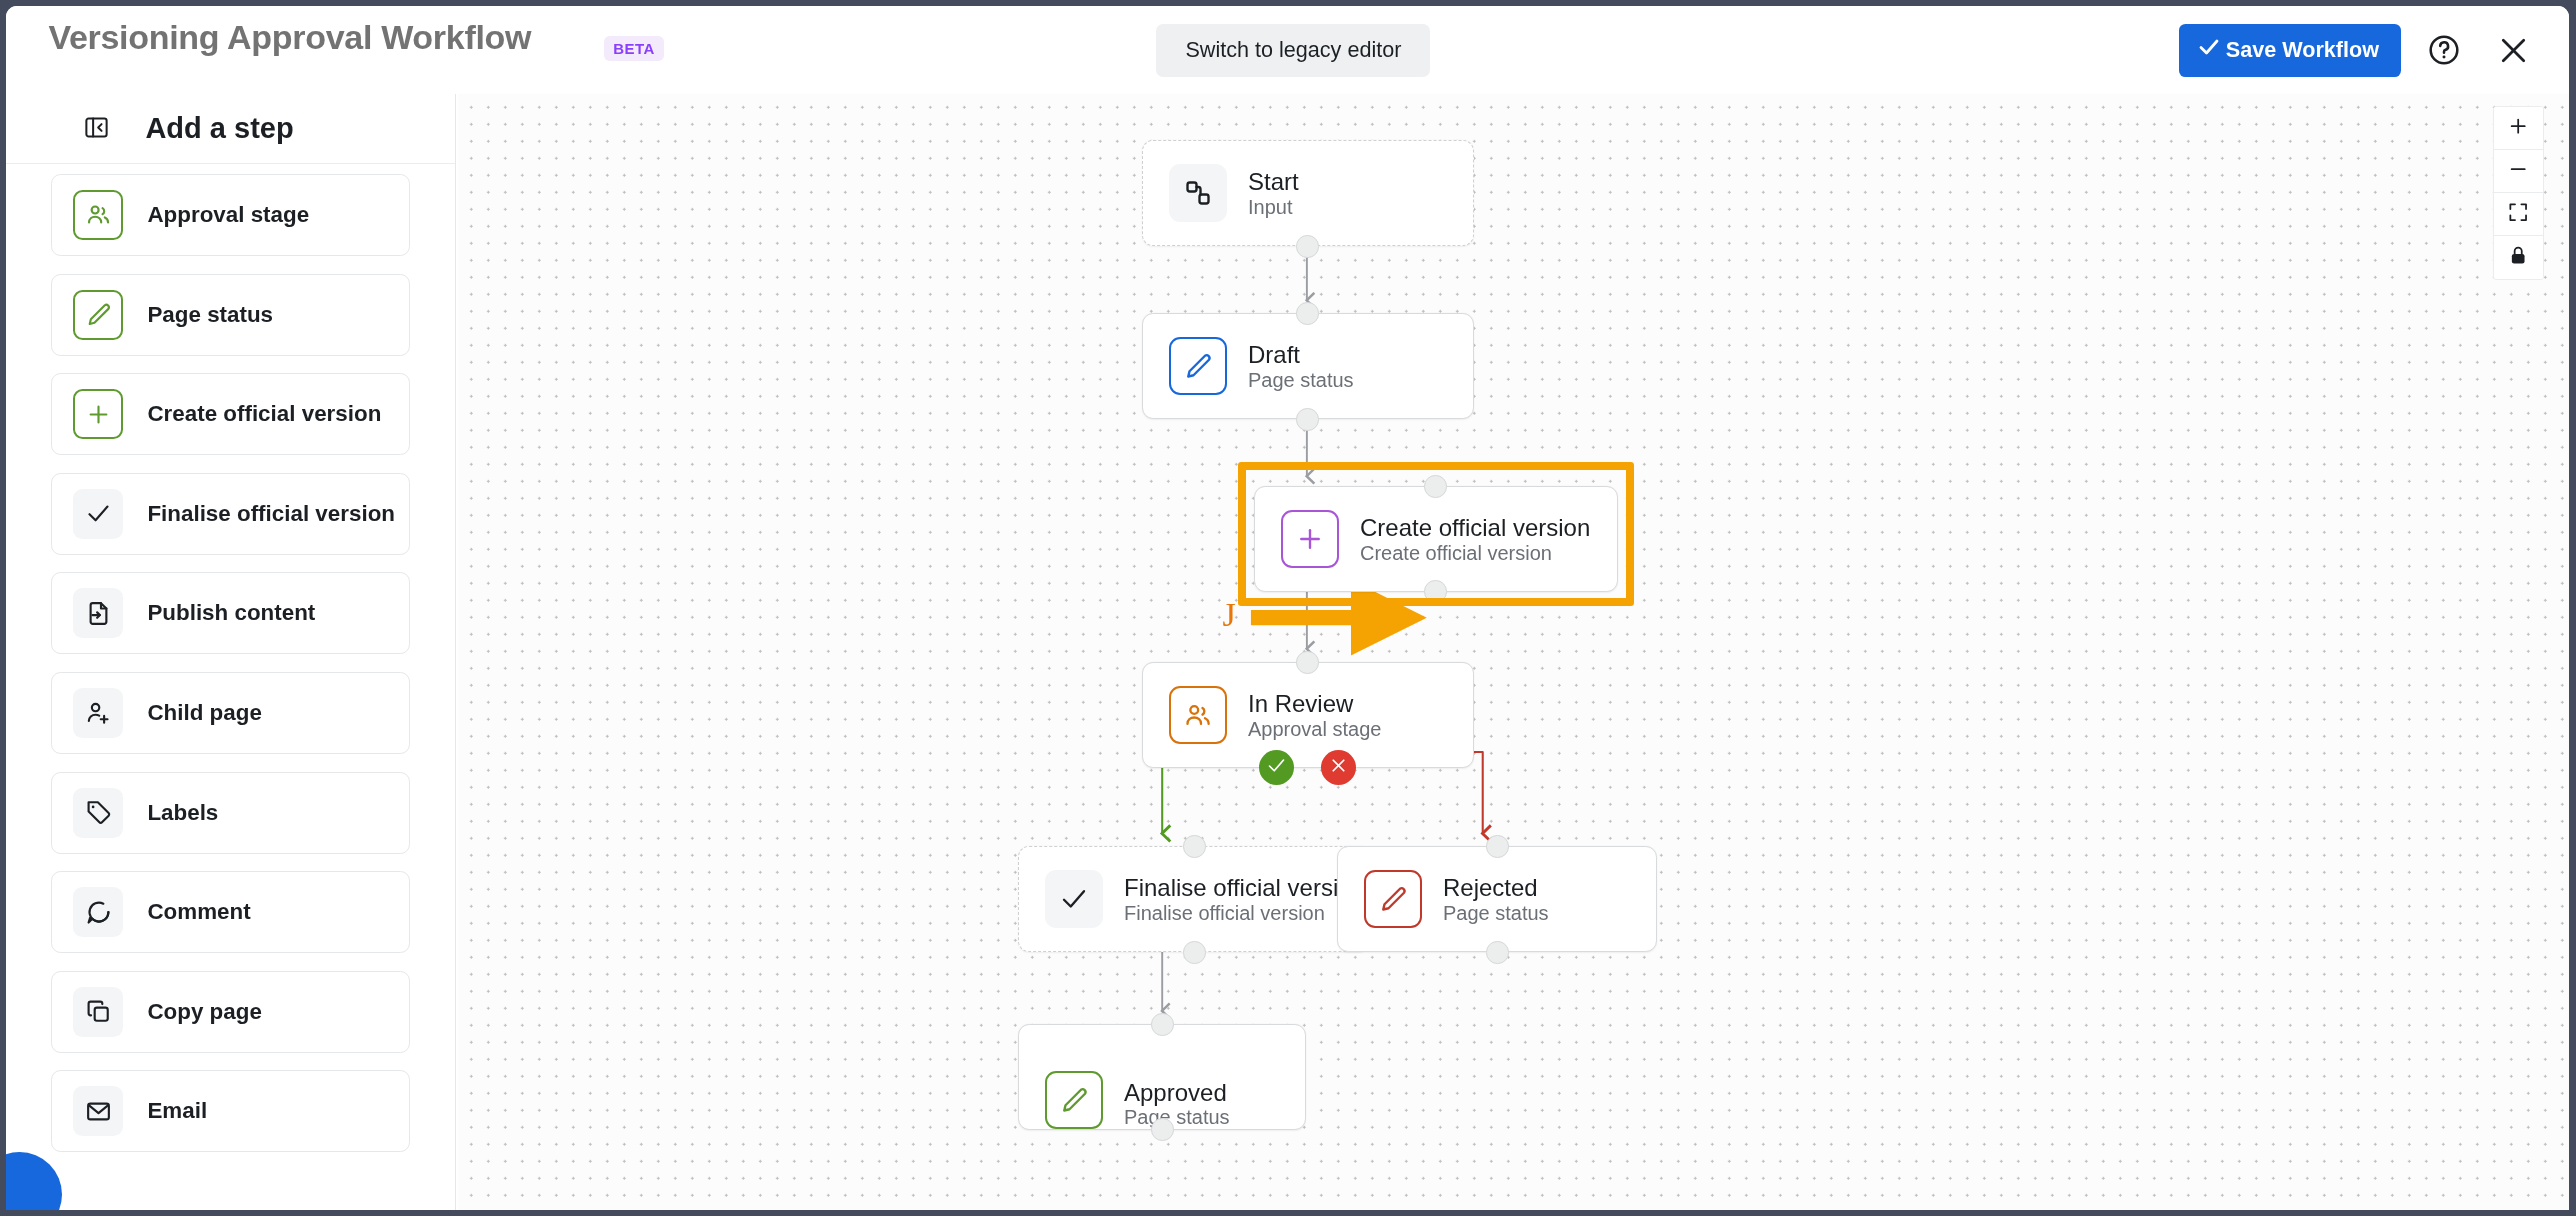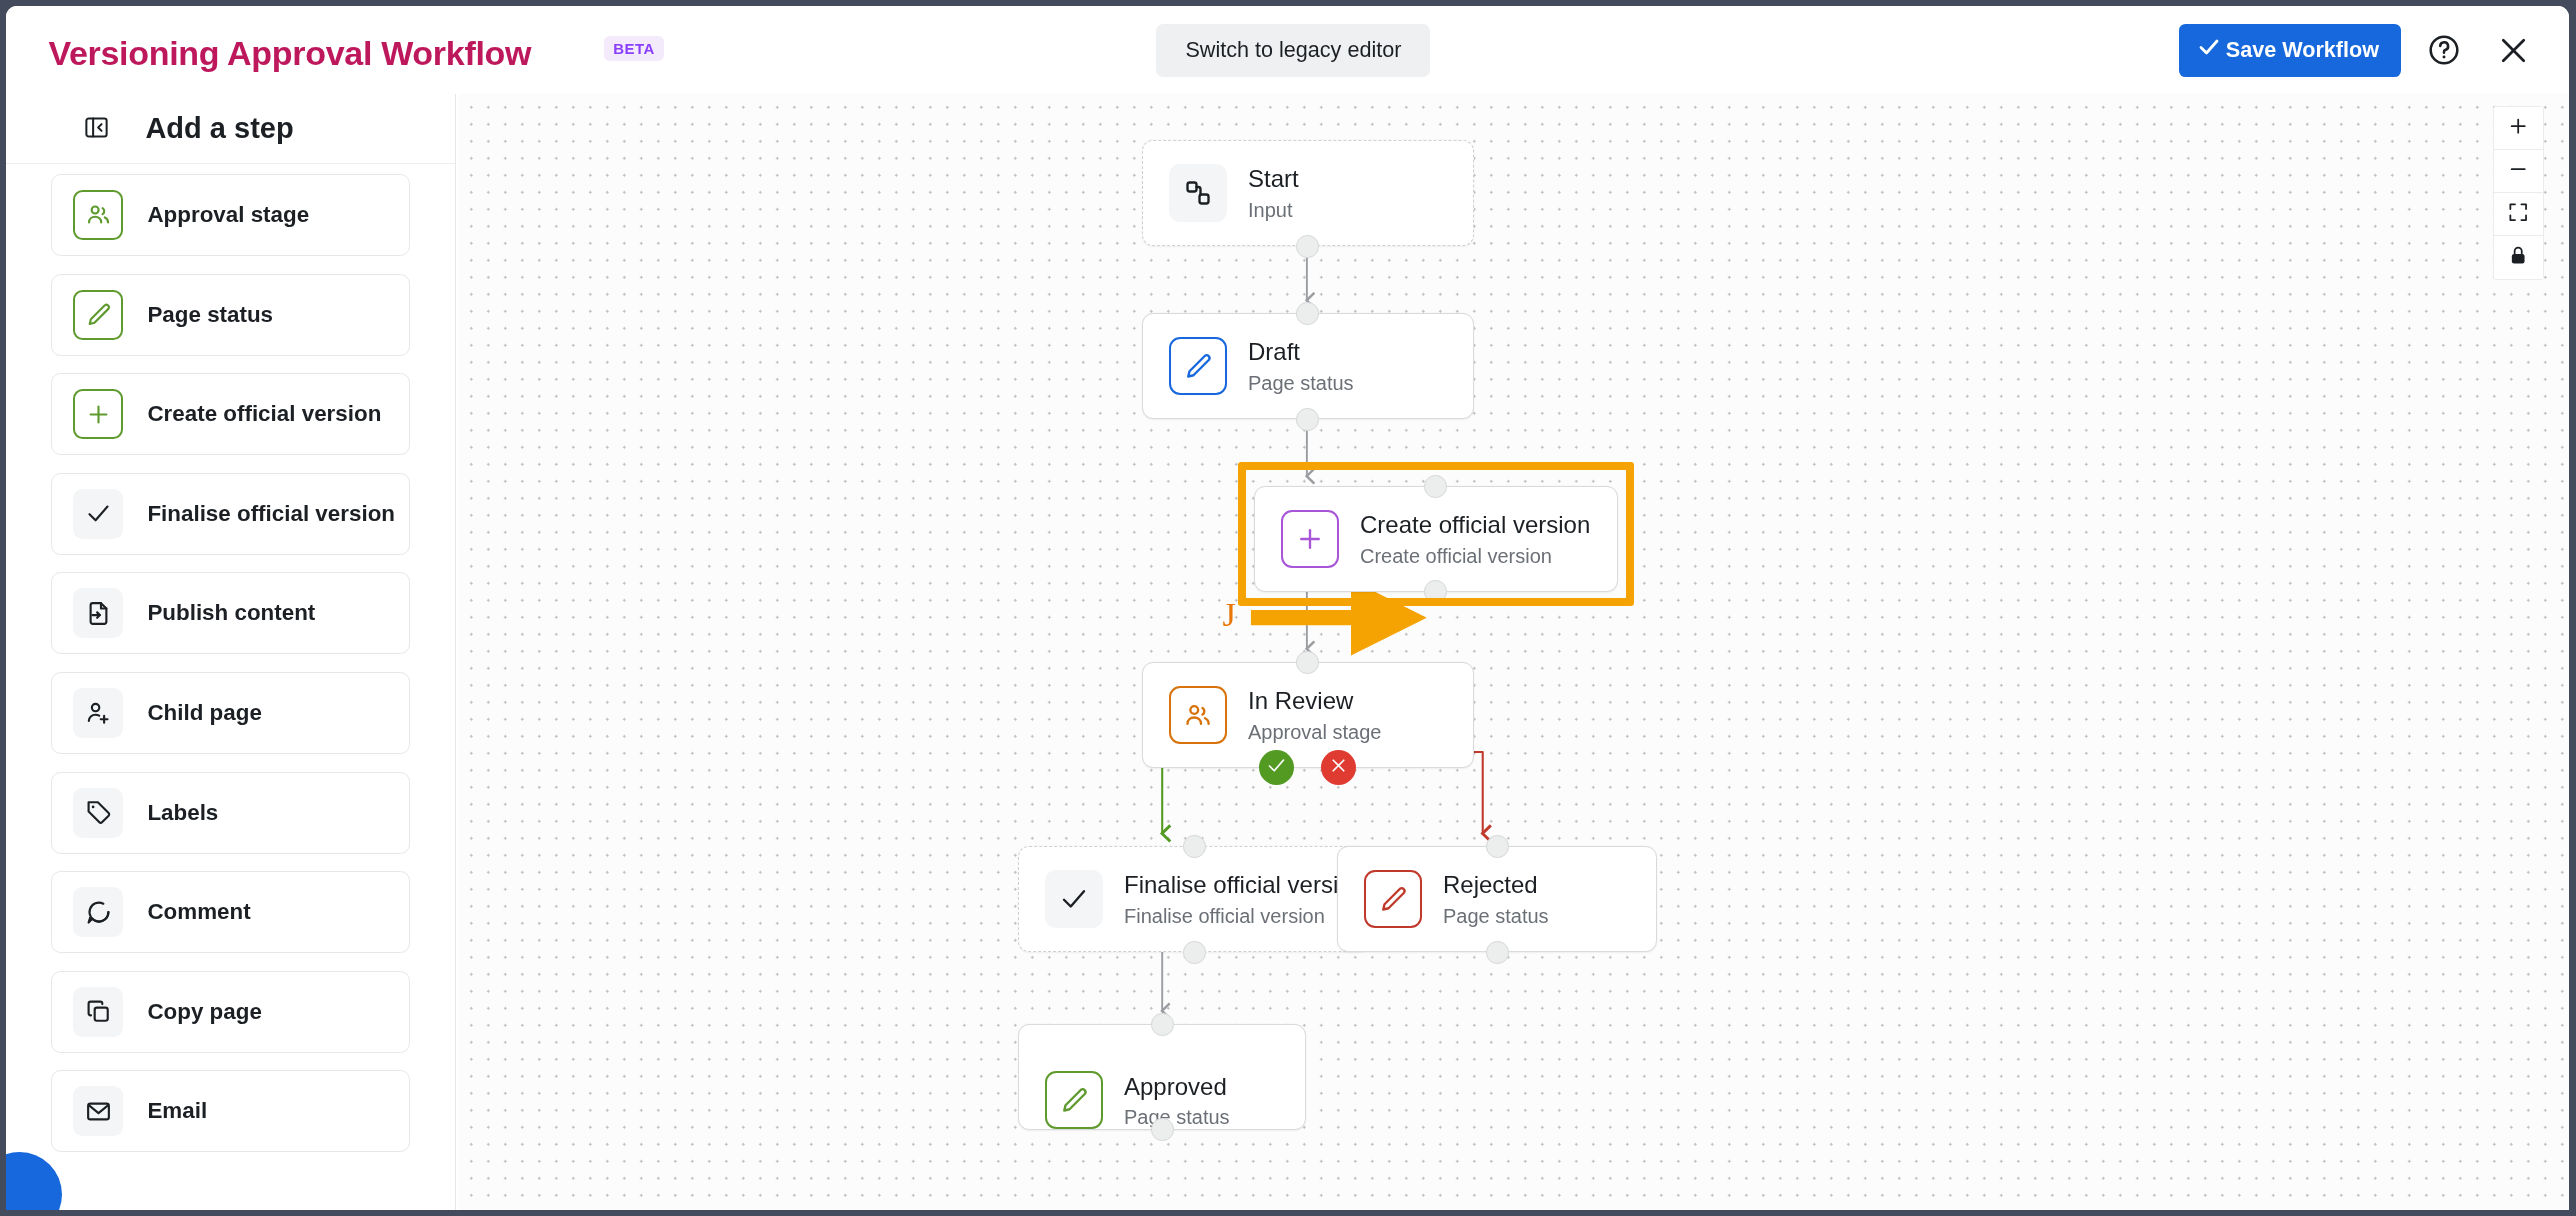--- a/index.html
+++ b/index.html
@@ -25,24 +25,24 @@
   
   #header {
     position: absolute;
     left: 0; top: 0;
     width: 100%; height: 88px;
     background: #ffffff;
     z-index: 40;
   }
   #page-title {
     position: absolute;
-    left: 42px; top: 28px;
+    left: 42px; top: 12px;
     font-size: 34px;
     font-weight: 700;
-    color: #be185d;
+    color: #737373;
     letter-spacing: -0.3px;
     white-space: nowrap;
   }
   #beta-badge {
     position: absolute;
     left: 598px; top: 30px;
     background: #f3ebfb;
     color: #8a3ffc;
     font-size: 15px;
     font-weight: 700;
@@ -179,21 +179,21 @@
   }
   .node.dashed { border-style: dashed; border-color: #cfd0d2; }
   .node-icon {
     width: 58px; height: 58px;
     flex: 0 0 58px;
     display: flex; align-items: center; justify-content: center;
     border-radius: 11.2px;
   }
   .node-icon.filled { background: #f4f5f6; }
   .node-icon.bordered { background: #fff; border: 2.4px solid currentColor; }
-  .node-text { display: flex; flex-direction: column; gap: 6px; }
+  .node-text { display: flex; flex-direction: column; gap: 0; }
   .node-title {
     font-size: 24px;
     color: #1c2024;
     line-height: 1.15;
     white-space: nowrap;
   }
   .node-sub {
     font-size: 20px;
     color: #6b6f76;
     line-height: 1.15;

